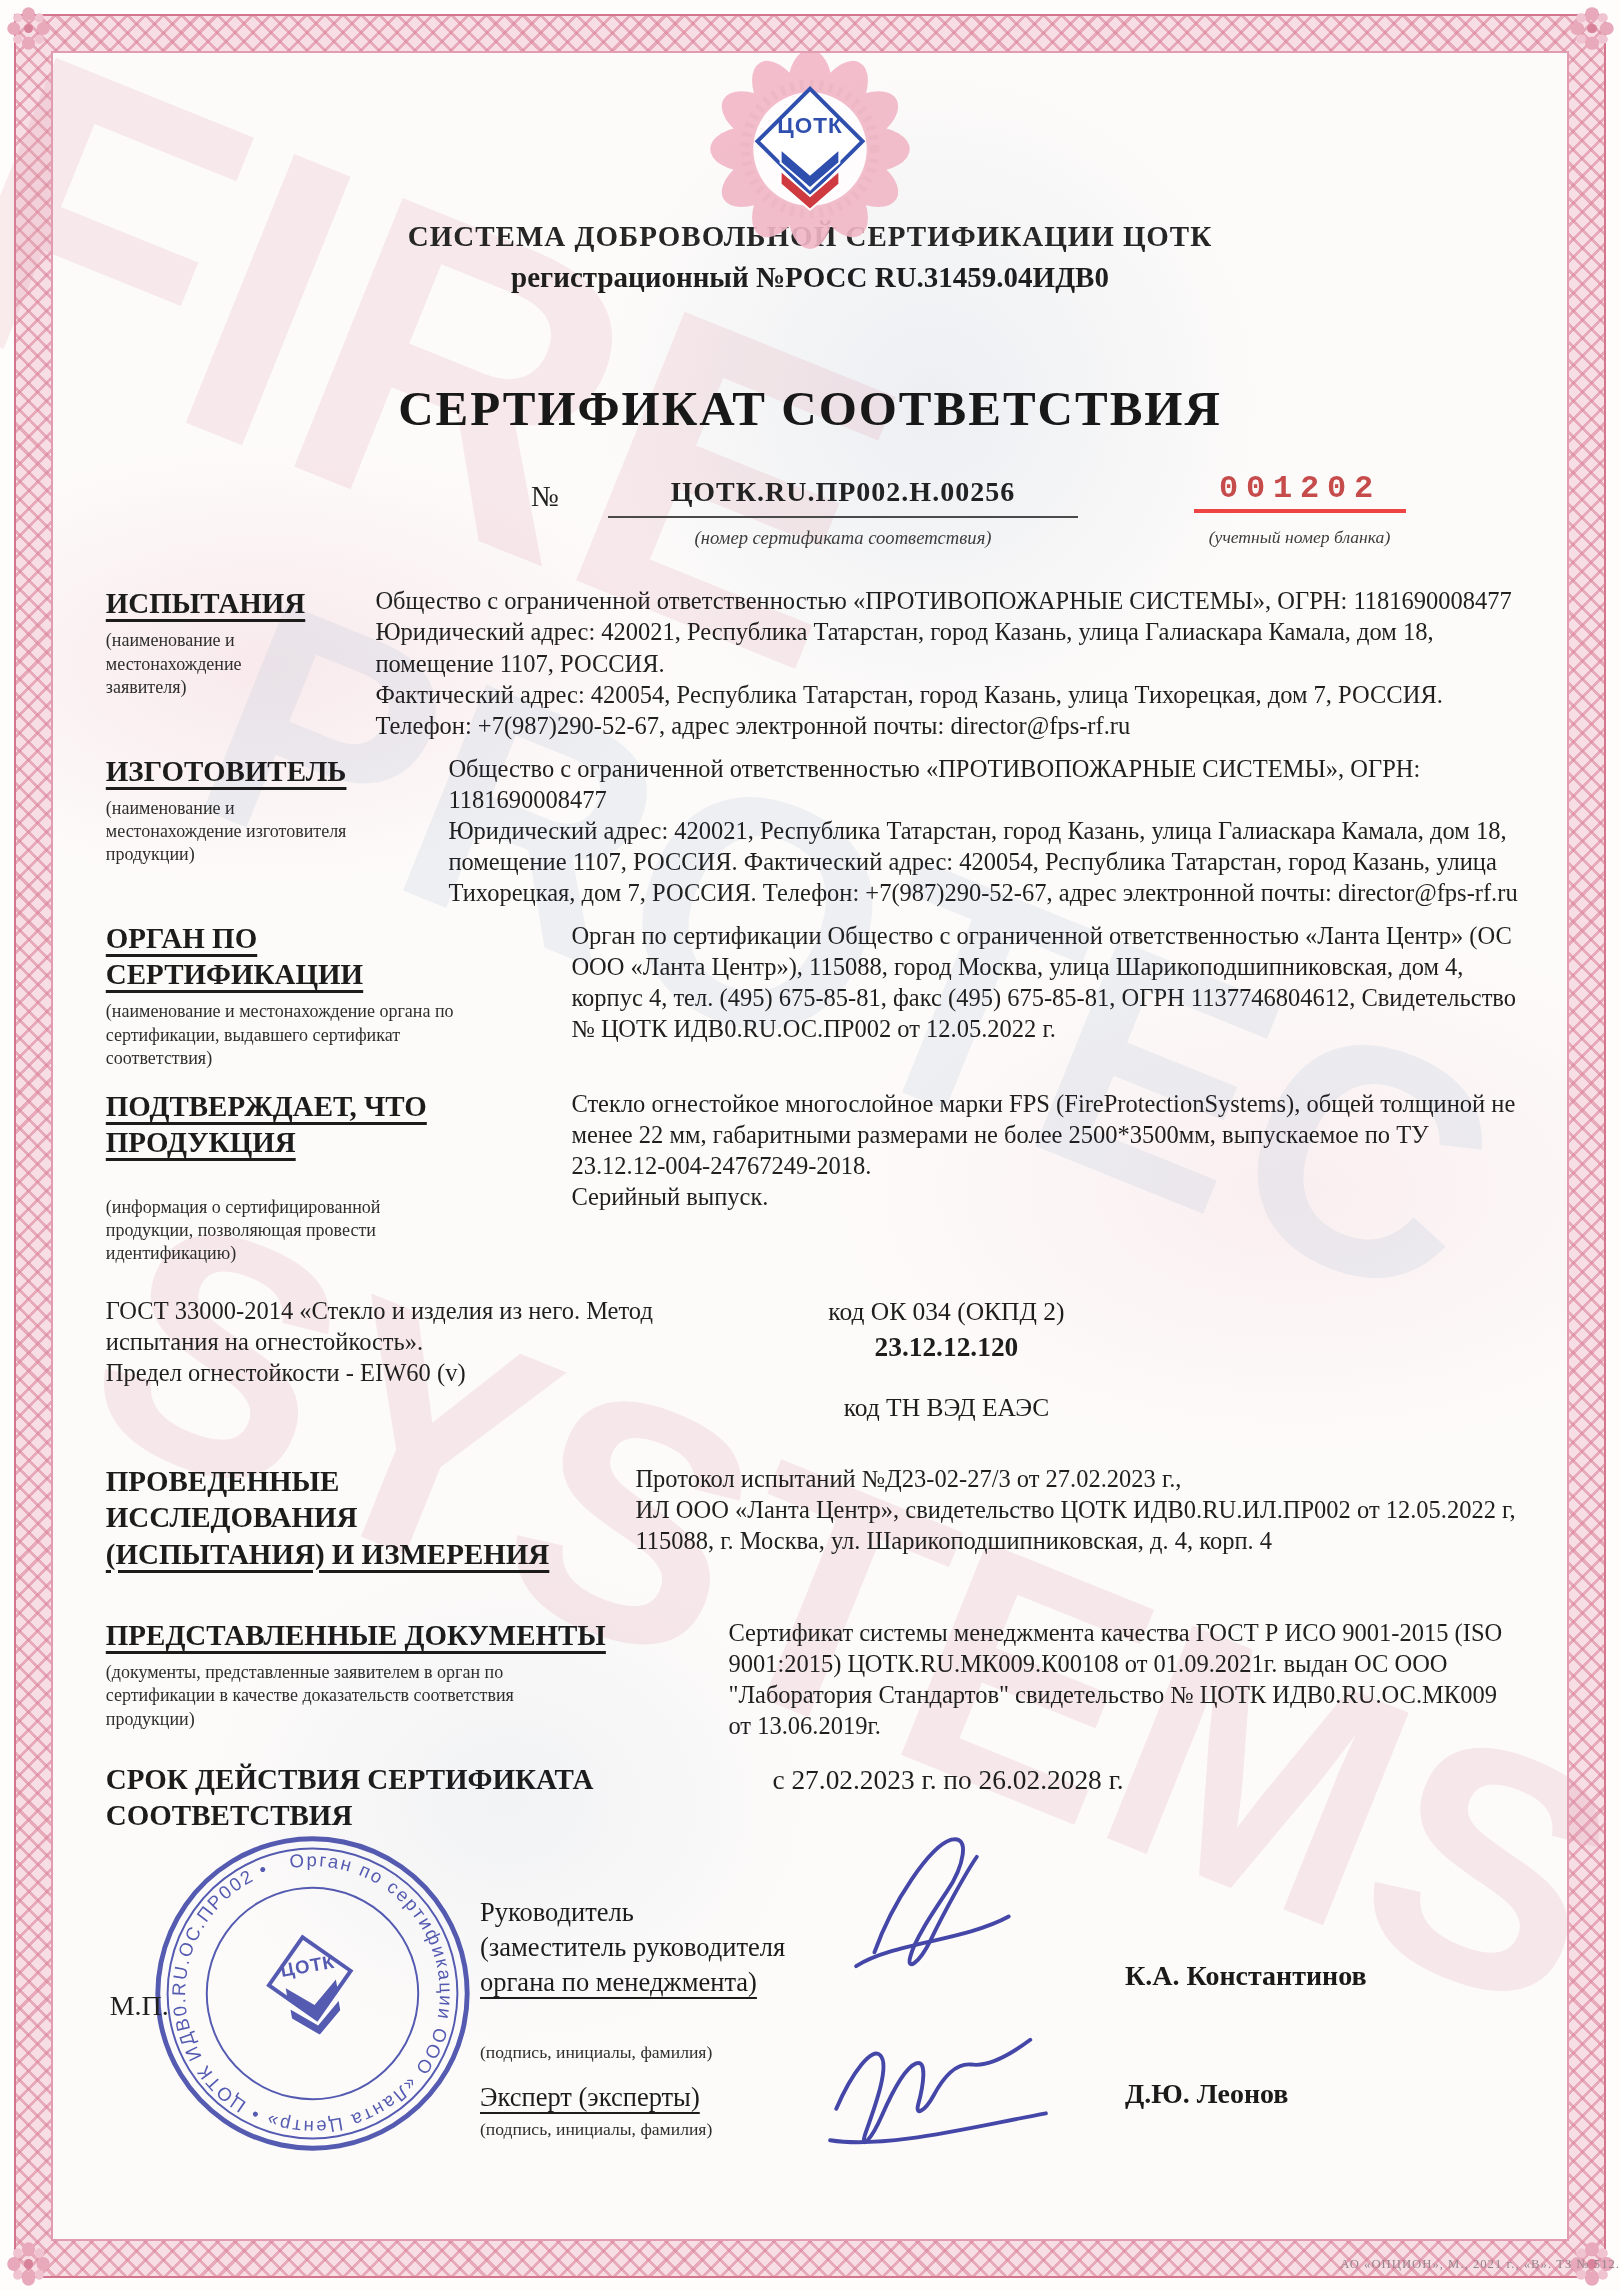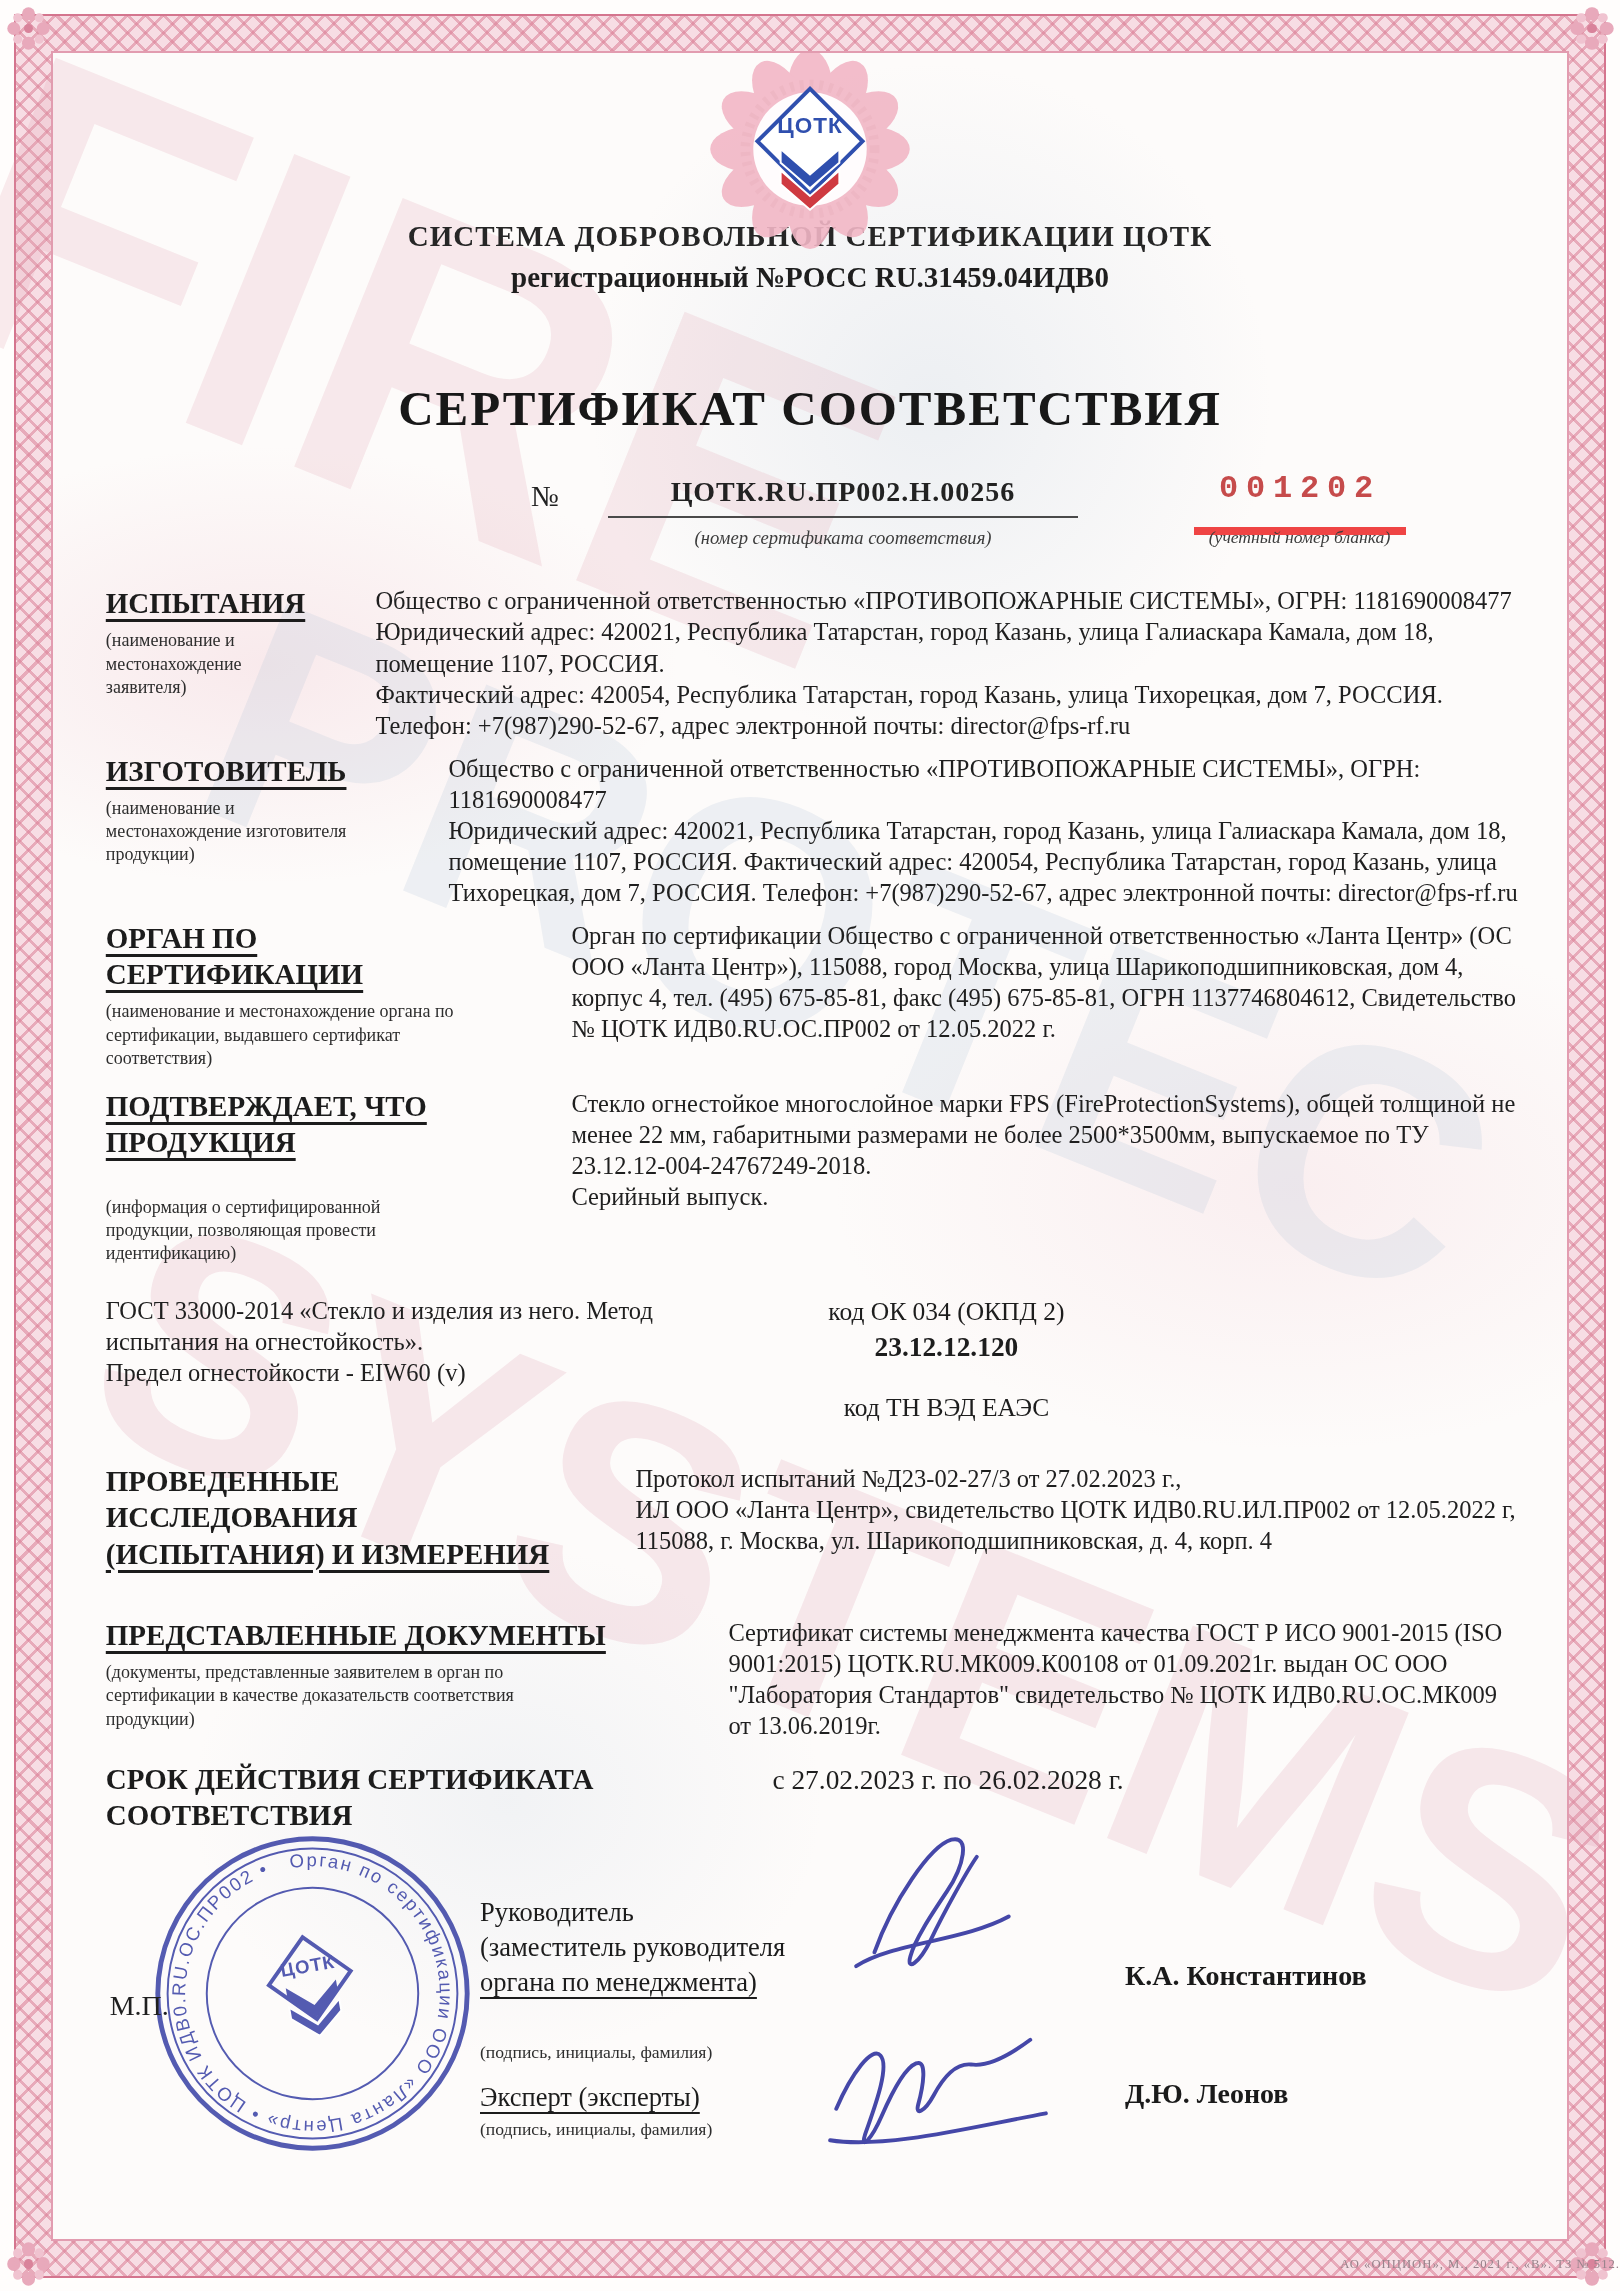--- a/index.html
+++ b/index.html
@@ -36,21 +36,21 @@
   .regline{margin-top:7.8px;text-align:center;font-size:29px;font-weight:bold;color:#1e1e1e;}
   .title{margin-top:86px;text-align:center;font-size:49px;font-weight:bold;letter-spacing:2px;color:#181818;}
   
   .number-row{position:relative;margin-top:39px;height:86px;}
   .num-prefix{position:absolute;left:433px;top:3.9px;font-size:29px;}
   .cert-num{position:absolute;left:510px;top:0;width:470px;text-align:center;font-size:28px;font-weight:bold;
             border-bottom:2px solid #4a4a4a;padding-bottom:7.8px;letter-spacing:1px;}
   .cert-cap{position:absolute;left:510px;top:51px;width:470px;text-align:center;font-style:italic;font-size:18.6px;color:#3c3c3c;}
   .blank-num{position:absolute;left:1096px;top:-5.9px;width:212px;text-align:center;color:#c64b4b;
              font-family:"Liberation Mono","DejaVu Sans Mono",monospace;font-weight:bold;font-size:32px;
-             letter-spacing:7.8px;border-bottom:8px solid #ef4444;padding-bottom:20px;}
+             letter-spacing:7.8px;border-bottom:4px solid #ef4444;padding-bottom:2px;}
   .blank-cap{position:absolute;left:1076px;top:51px;width:251px;text-align:center;font-style:italic;font-size:17.6px;color:#3c3c3c;}
   
   .sections{margin-top:23.5px;padding-left:7.8px;}
   .sec{display:grid;column-gap:19.6px;margin-bottom:11.8px;}
   .sec .lab{font-size:29px;font-weight:bold;line-height:1.25;color:#1c1c1c;
             text-decoration:underline;text-underline-offset:5.9px;text-decoration-thickness:2.9px;white-space:pre-line;}
   .sec .lab.nou{text-decoration:none;}
   .sec .sub{font-size:18px;line-height:1.3;color:#2e2e2e;margin-top:7.8px;white-space:pre-line;}
   .sec .val{font-size:24.5px;line-height:1.27;color:#1f1f1f;white-space:pre-line;}
   .s-applicant{grid-template-columns:250px 1fr;}

